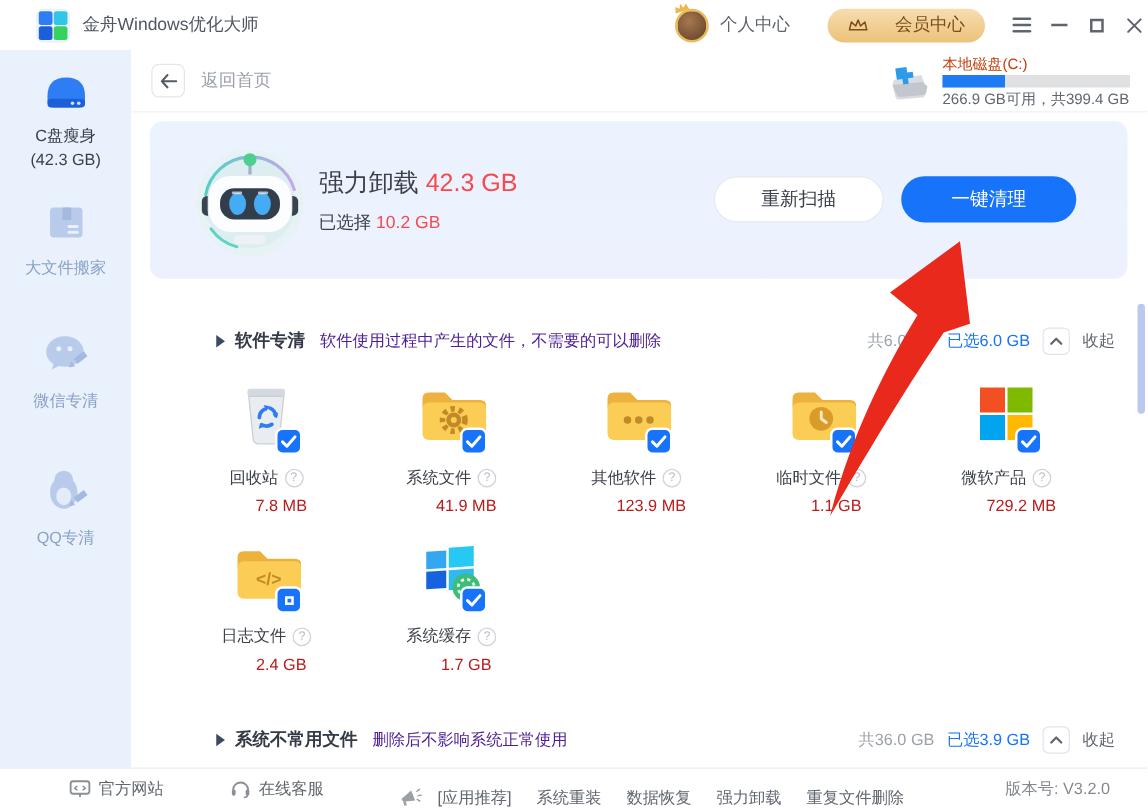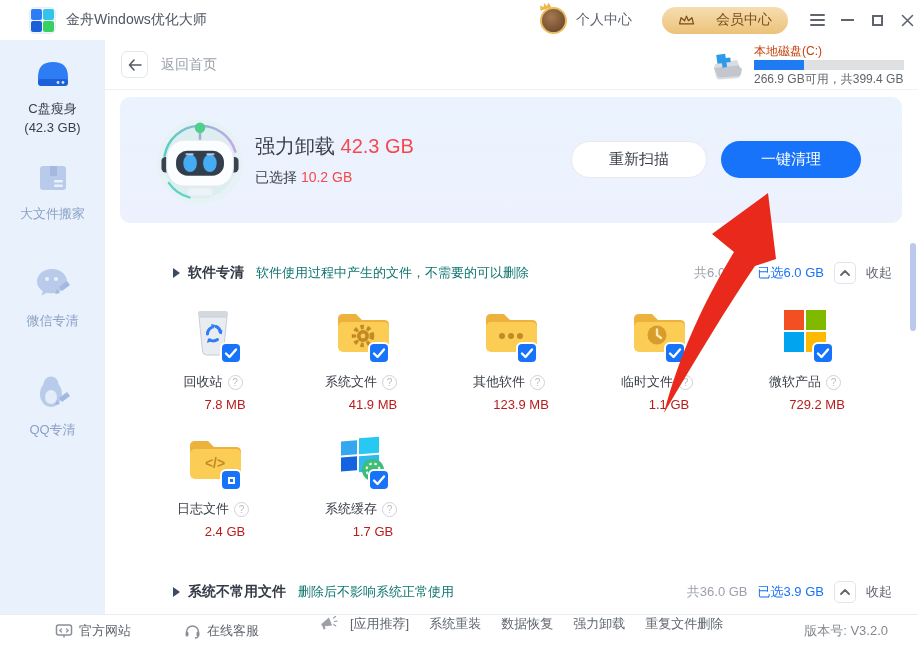--- a/index.html
+++ b/index.html
@@ -50,21 +50,21 @@
   .found-line .red { color:#f5494d; }
   .sel-line { margin-top:9px; font-size:14px; color:#3a3f48; }
   .sel-line .red { color:#f5494d; }
   .btn-rescan { position:absolute; left:451px; top:44px; width:136px; height:37px; border-radius:19px; background:#fff; border:1px solid #e7e9ee; font-size:15px; color:#3a3f48; display:flex; align-items:center; justify-content:center; cursor:pointer; }
   .btn-clean { position:absolute; left:601px; top:44px; width:140px; height:37px; border-radius:19px; background:#1673fa; font-size:15px; color:#fff; display:flex; align-items:center; justify-content:center; cursor:pointer; }
 
   
   .section-head { position:absolute; left:0; width:813px; height:22px; display:flex; align-items:center; }
   .tri { width:0; height:0; border-left:7px solid #3b4a63; border-top:5px solid transparent; border-bottom:5px solid transparent; margin-left:68px; margin-right:8px; }
   .sec-title { font-size:14px; font-weight:bold; color:#353b46;text-align:center; }
-  .sec-desc { margin-left:12px; font-size:13px; color:#0f766e; }
+  .sec-desc { margin-left:12px; font-size:13px; color:#4c1d95; }
   .sec-right { margin-left:auto; margin-right:26px; display:flex; align-items:center; gap:10px; }
   .sec-total { font-size:13px; color:#9ba1ab; }
   .sec-selected { font-size:13px; color:#1673fa; }
   .collapse-btn { width:22px; height:22px; border:1px solid #e2e4e8; border-radius:5px; background:#fff; display:flex; align-items:center; justify-content:center; cursor:pointer; }
   .collapse-label { font-size:13px; color:#60666f; cursor:pointer; }
 
   
   .grid-row { position:absolute; left:34px; display:flex; }
   .cell { width:148px; display:flex; flex-direction:column; align-items:center; cursor:pointer; }
   .icon-wrap { position:relative; width:56px; height:56px; }
@@ -73,21 +73,21 @@
   .label-row { margin-top:14px; display:flex; align-items:center; gap:5px; height:18px; }
   .item-label { font-size:13px; color:#3a3f48; }
   .help { width:15px; height:15px; border-radius:50%; border:1px solid #cfd2d8; color:#b8bcc3; font-size:10px; display:flex; align-items:center; justify-content:center; }
   .help::after { content:"?"; }
   .item-size { margin-top:6px; font-size:13px; color:#b91c1c;margin-left:24px; }
 
   
   .footer { position:absolute; left:0; top:614px; width:918px; height:33px; background:#fff; border-top:1px solid #ebecee; z-index:10; }
   .ft-left { position:absolute; left:28px; top:0; height:32px; display:flex; align-items:center; gap:26px; }
   .ft-item { display:flex; align-items:center; gap:6px; font-size:13px; color:#60666f; cursor:pointer;padding-left:27px; }
-  .ft-center { position:absolute; left:318px; top:0; height:32px; display:flex; align-items:flex-start; gap:20px; }
+  .ft-center { position:absolute; left:318px; top:0; height:32px; display:flex; align-items:flex-end; gap:20px; }
   .ft-link { font-size:13px; color:#60666f; cursor:pointer; }
   .ft-version { position:absolute; right:30px; top:0; height:32px; display:flex; align-items:center; font-size:13px; color:#84888f; }
 
   
   .scroll-thumb { position:absolute; right:2px; top:243px; width:6px; height:88px; border-radius:3px; background:#bcc9ee; z-index:40; }
   .red-arrow { position:absolute; left:0; top:0; z-index:60; pointer-events:none; }
   .hidden-defs { position:absolute; width:0; height:0; overflow:hidden; }
 </style>
 </head>
 <body>

